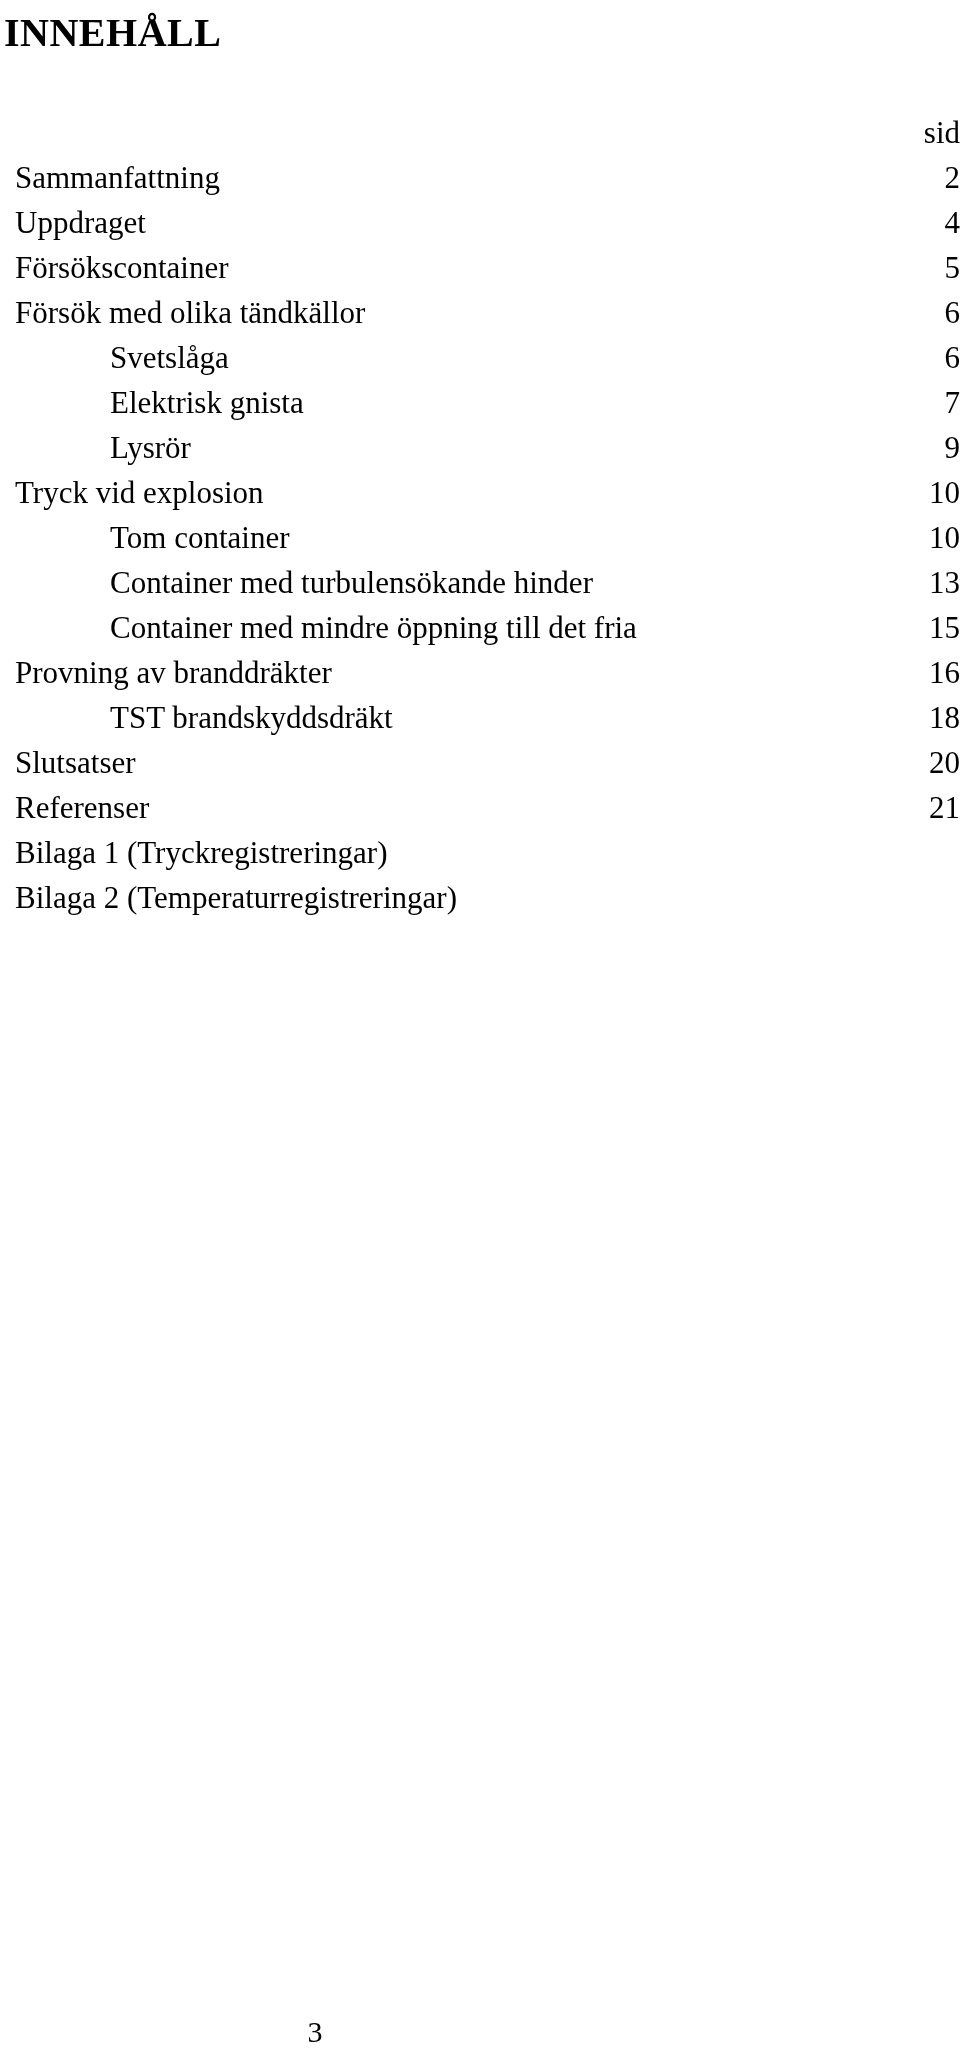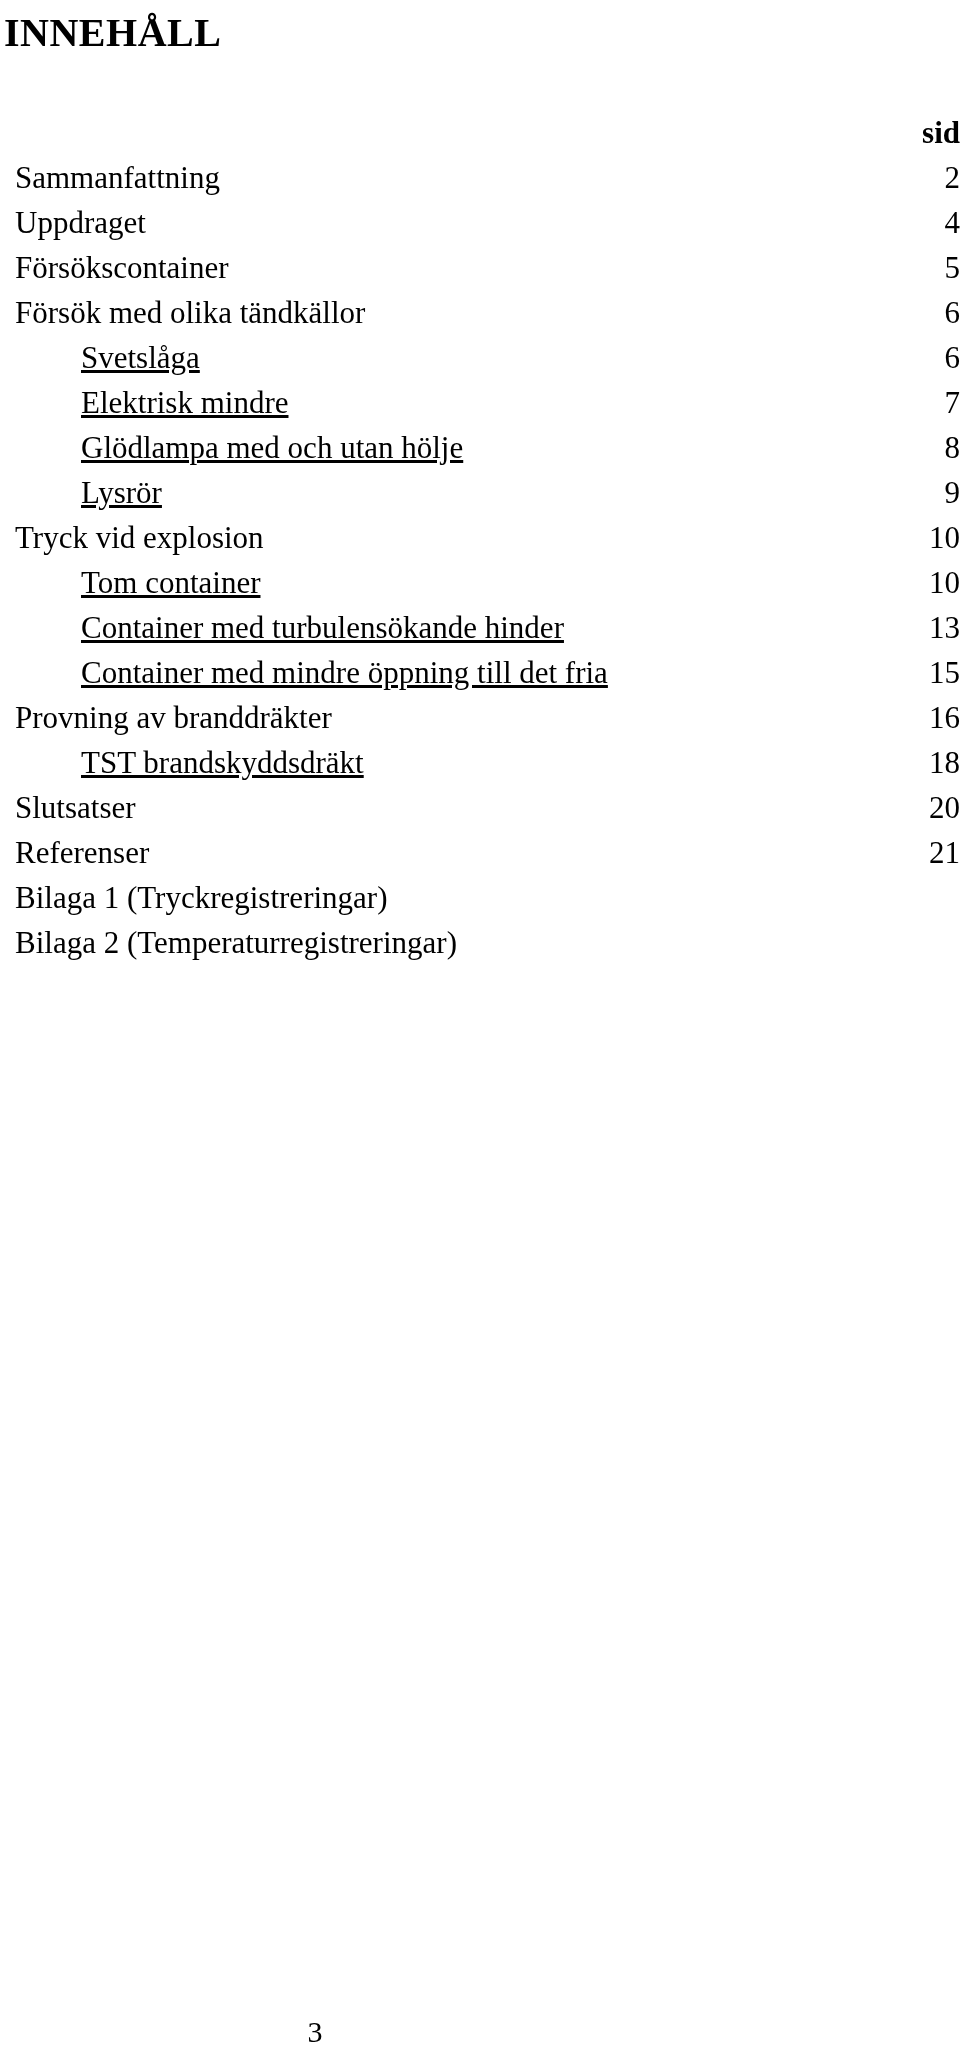--- a/index.html
+++ b/index.html
@@ -60,28 +60,28 @@
     line-height: 45px;
     height: 45px;
     vertical-align: baseline;
     white-space: nowrap;
   }
 
   .col-label { width: 880px; text-align: left; }
   .col-page  { width:  80px; text-align: right; padding-right: 3px; }
 
   .toc-head .col-page {
-    font-weight: bold;
+    font-weight: normal;
     font-size: 31px;
   }
   .toc-head .col-label { }
 
   
   .lvl-0 .col-label { padding-left: 15px; }
-  .lvl-1 .col-label { padding-left: 81px; text-decoration: underline; }
+  .lvl-1 .col-label { padding-left: 110px; }
 
   
   .footer-page {
     position: absolute;
     left: 0;
     top: 2003px;
     width: 960px;
     text-align: center;
     padding-right: 330px;
     box-sizing: border-box;
@@ -117,26 +117,22 @@
           </tr>
           <tr class="toc-row lvl-0">
             <td class="col-label">Försök med olika tändkällor</td>
             <td class="col-page">6</td>
           </tr>
           <tr class="toc-row lvl-1">
             <td class="col-label">Svetslåga</td>
             <td class="col-page">6</td>
           </tr>
           <tr class="toc-row lvl-1">
-            <td class="col-label">Elektrisk mindre</td>
+            <td class="col-label">Elektrisk gnista</td>
             <td class="col-page">7</td>
-          </tr>
-          <tr class="toc-row lvl-1">
-            <td class="col-label">Glödlampa med och utan hölje</td>
-            <td class="col-page">8</td>
           </tr>
           <tr class="toc-row lvl-1">
             <td class="col-label">Lysrör</td>
             <td class="col-page">9</td>
           </tr>
           <tr class="toc-row lvl-0">
             <td class="col-label">Tryck vid explosion</td>
             <td class="col-page">10</td>
           </tr>
           <tr class="toc-row lvl-1">

